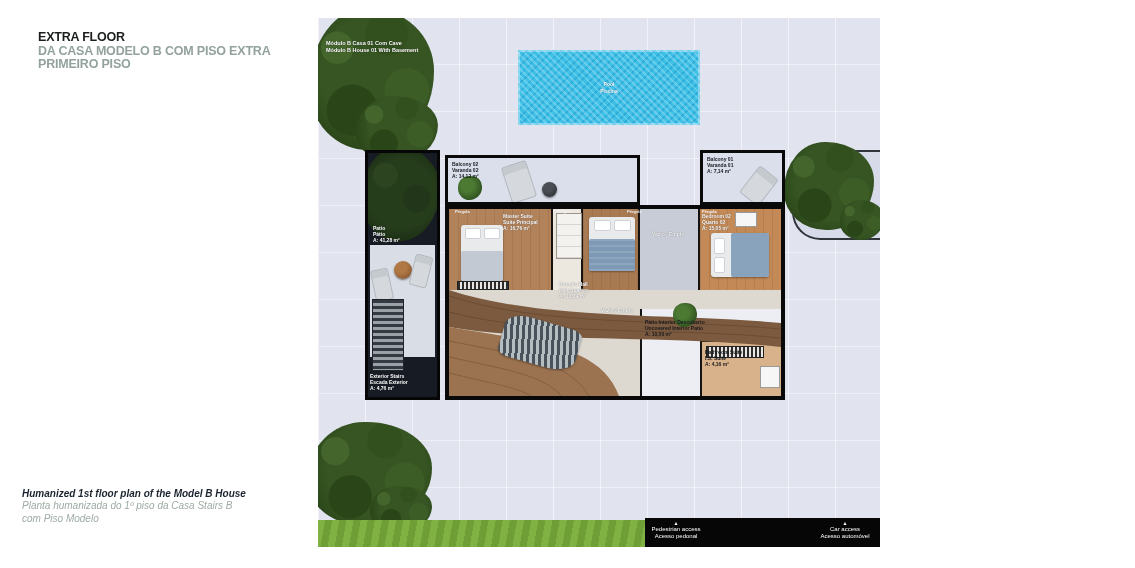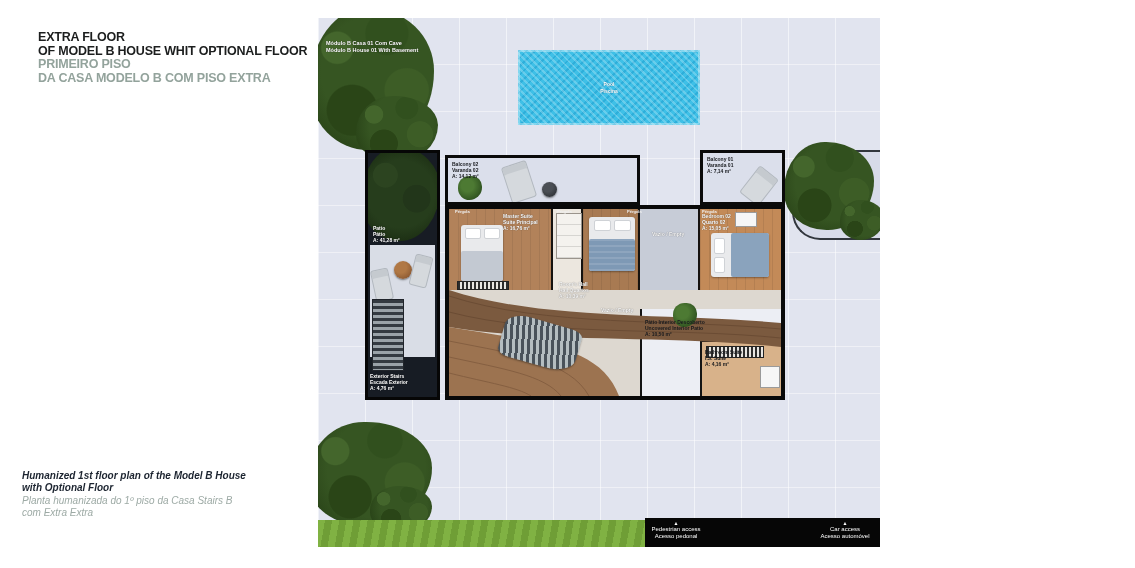--- a/index.html
+++ b/index.html
@@ -3,21 +3,21 @@
 <meta charset="utf-8">
 <style>
   html,body{margin:0;padding:0;background:#ffffff;font-family:"Liberation Sans",sans-serif;}
   .canvas{position:relative;width:1135px;height:568px;background:#ffffff;overflow:hidden;}
   .abs{position:absolute;}
 
   
   .title-block{position:absolute;left:38px;top:31px;font-size:12.5px;font-weight:bold;
                letter-spacing:-0.2px;line-height:13.5px;color:#1c1e1e;white-space:nowrap;}
   .title-block .pt{color:#93a39c;}
-  .caption-block{position:absolute;left:22px;top:470px;font-size:10px;font-style:italic;
+  .caption-block{position:absolute;left:22px;top:488px;font-size:10px;font-style:italic;
                  line-height:12.3px;color:#1c2430;white-space:nowrap;}
   .caption-block .en{font-weight:bold;}
   .caption-block .pt{color:#9daaa5;font-weight:normal;}
 
   
   .plan{position:absolute;left:318px;top:18px;width:562px;height:529px;
         background:#e1e4ef;overflow:hidden;}
   .plan::before{content:"";position:absolute;inset:0;z-index:1;pointer-events:none;
         background-image:linear-gradient(90deg,rgba(255,255,255,.55) 0 1px,transparent 1px),
                          linear-gradient(0deg,rgba(255,255,255,.45) 0 1px,transparent 1px);
@@ -92,30 +92,28 @@
   .driveway{background:#d7dbe9;border:2px solid #31363d;border-right:none;
         border-radius:28px 0 0 28px;box-sizing:border-box;}
 </style>
 </head>
 <body>
 
 <div class="canvas">
 
   <div class="title-block">
     <div class="en">EXTRA FLOOR</div>
-    <div class="en">OF MODEL B HOUSE WHIT OPTIONAL FLOOR</div>
+    <div class="pt">DA CASA MODELO B COM PISO  EXTRA</div>
     <div class="pt">PRIMEIRO PISO</div>
-    <div class="pt">DA CASA MODELO B COM PISO  EXTRA</div>
   </div>
 
   <div class="caption-block">
     <div class="en">Humanized 1st floor plan of the Model B House</div>
-    <div class="en">with Optional Floor</div>
     <div class="pt">Planta humanizada do 1º piso da Casa Stairs B</div>
-    <div class="pt">com Extra Extra</div>
+    <div class="pt">com Piso Modelo</div>
   </div>
 
   <div class="plan">
 
     <div class="tree abs" style="left:-8px;top:-10px;width:124px;height:142px;"></div>
     <div class="tree abs" style="left:38px;top:78px;width:82px;height:66px;"></div>
 
     <div class="module-label" style="left:8px;top:22px;">
       <div>Módulo B Casa 01 Com Cave</div>
       <div>Módulo B House 01 With Basement</div>

